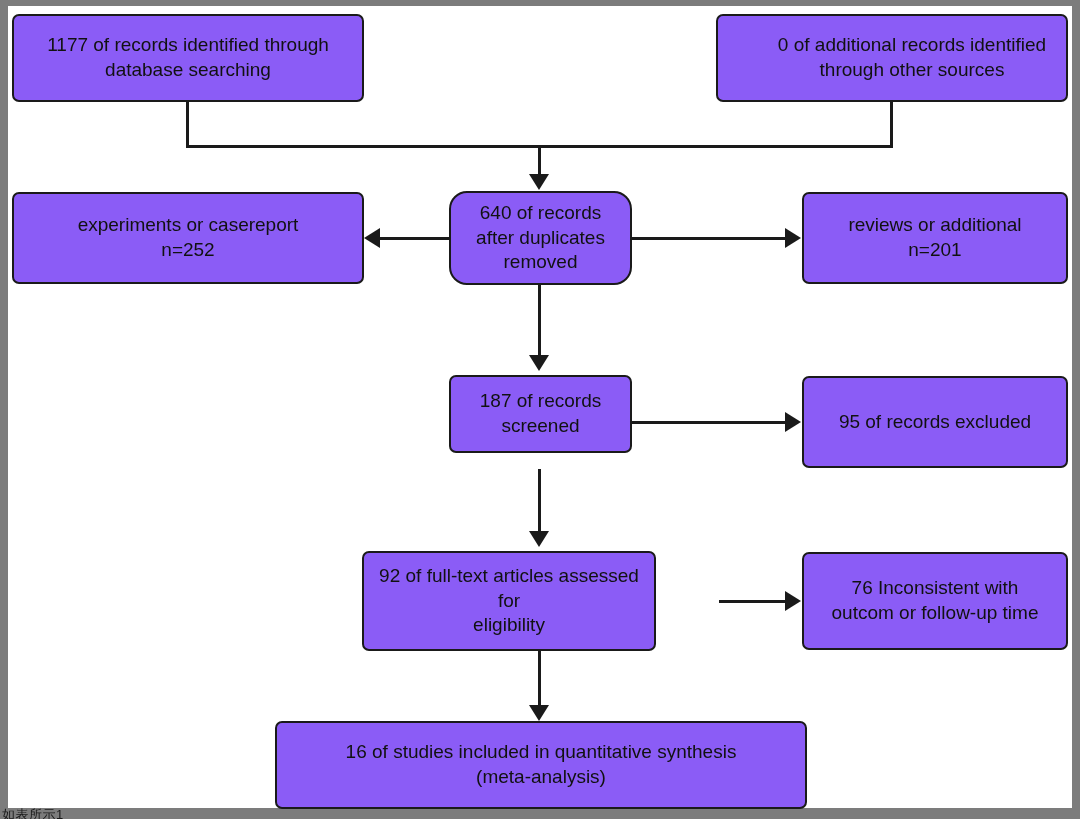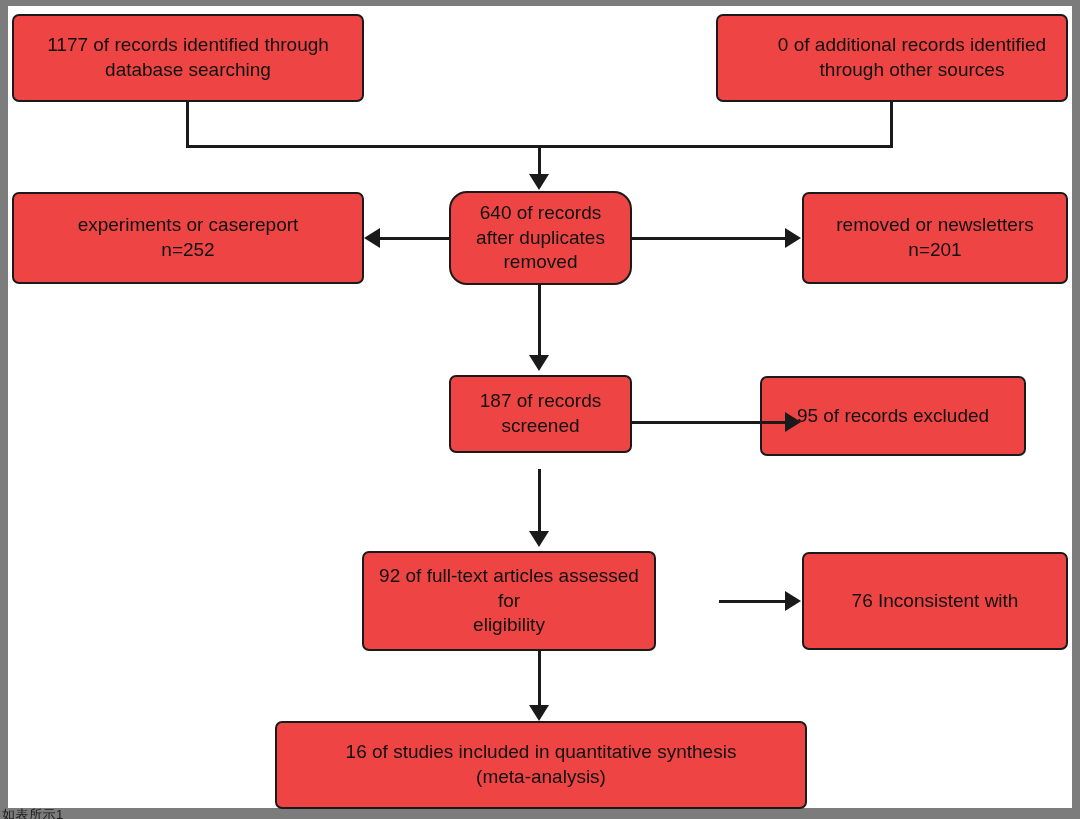--- a/index.html
+++ b/index.html
@@ -19,21 +19,21 @@
     top: 6px;
     width: 1064px;
     height: 802px;
     background: #ffffff;
   }
   .box {
     position: absolute;
     box-sizing: border-box;
     border: 2.5px solid #1a1a1a;
     border-radius: 7px;
-    background: #ef4444;
+    background: #8b5cf6;
     display: flex;
     align-items: center;
     justify-content: center;
     text-align: center;
     color: #111111;
     font-size: 19px;
     line-height: 1.3;
     padding: 4px 8px;
   }
   .box span { display: block; }
@@ -108,42 +108,42 @@
 
   <div class="box" style="left:4px; top:186px; width:352px; height:92px;">
     <div>
       <span>experiments or casereport</span>
       <span>n=252</span>
     </div>
   </div>
 
   <div class="box" style="left:794px; top:186px; width:266px; height:92px;">
     <div>
-      <span>removed or newsletters</span>
+      <span>reviews or additional</span>
       <span>n=201</span>
     </div>
   </div>
 
   <div class="ln h" style="left:372px; top:231px; width:70px;"></div>
   <div class="arrow-left" style="left:356px; top:222px;"></div>
 
   <div class="ln h" style="left:623px; top:231px; width:155px;"></div>
   <div class="arrow-right" style="left:777px; top:222px;"></div>
 
   <div class="ln v" style="left:530px; top:279px; height:74px;"></div>
   <div class="arrow-down" style="left:521px; top:349px;"></div>
 
   <div class="box" style="left:441px; top:369px; width:183px; height:78px;">
     <div>
       <span>187 of records</span>
       <span>screened</span>
     </div>
   </div>
 
-  <div class="box" style="left:752px; top:370px; width:266px; height:80px;">
+  <div class="box" style="left:794px; top:370px; width:266px; height:92px;">
     <div>
       <span>95 of records excluded</span>
     </div>
   </div>
 
   <div class="ln h" style="left:623px; top:415px; width:155px;"></div>
   <div class="arrow-right" style="left:777px; top:406px;"></div>
 
   <div class="ln v" style="left:530px; top:463px; height:66px;"></div>
   <div class="arrow-down" style="left:521px; top:525px;"></div>
@@ -151,20 +151,21 @@
   <div class="box" style="left:354px; top:545px; width:294px; height:100px;">
     <div>
       <span>92 of full-text articles assessed for</span>
       <span>eligibility</span>
     </div>
   </div>
 
   <div class="box" style="left:794px; top:546px; width:266px; height:98px;">
     <div>
       <span>76 Inconsistent with</span>
+      <span>outcom or follow-up time</span>
     </div>
   </div>
 
   <div class="ln h" style="left:711px; top:594px; width:67px;"></div>
   <div class="arrow-right" style="left:777px; top:585px;"></div>
 
   <div class="ln v" style="left:530px; top:645px; height:58px;"></div>
   <div class="arrow-down" style="left:521px; top:699px;"></div>
 
   <div class="box" style="left:267px; top:715px; width:532px; height:88px;">

